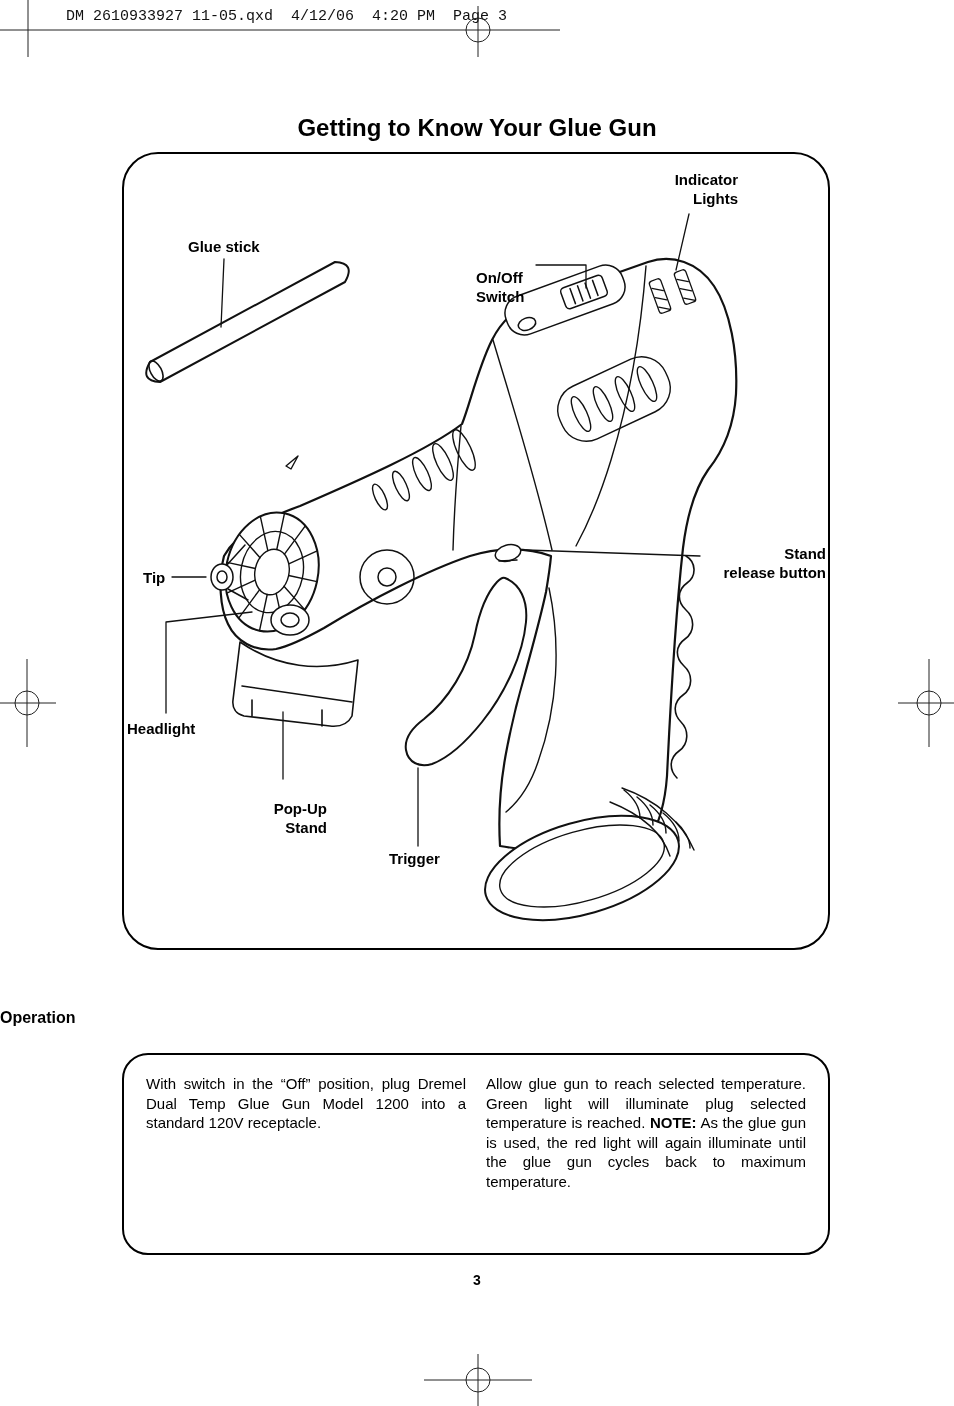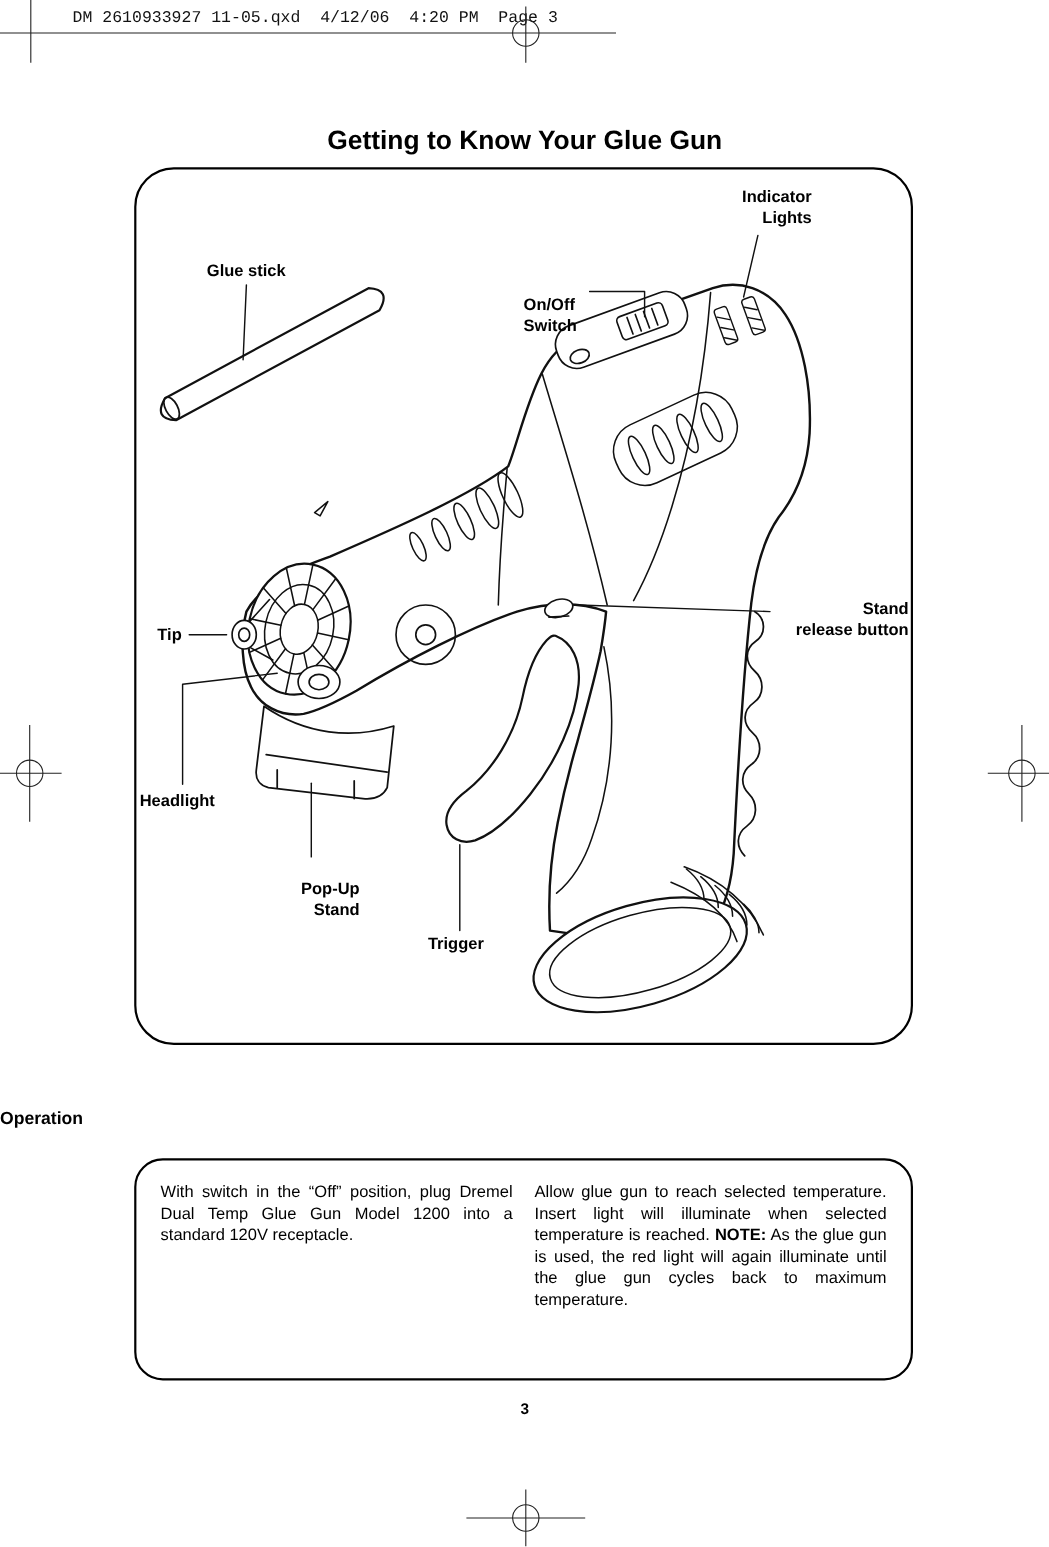--- a/index.html
+++ b/index.html
@@ -297,19 +297,19 @@
     <div>Trigger</div>
   </div>
 
   <h2 class="operation-title">Operation</h2>
 
   <div class="operation-box">
     <div class="operation-col">
       <p>With switch in the “Off” position, plug Dremel Dual Temp Glue Gun Model 1200 into a standard 120V receptacle.</p>
     </div>
     <div class="operation-col">
-      <p><span>Allow glue gun to reach selected temperature.  Insert light will illuminate when selected temperature is reached.  </span><b>NOTE:</b><span> As the glue gun is used, the red light will again illuminate until the glue gun cycles back to maximum temperature.</span></p>
+      <p><span>Allow glue gun to reach selected temperature.  Green light will illuminate plug selected temperature is reached.  </span><b>NOTE:</b><span> As the glue gun is used, the red light will again illuminate until the glue gun cycles back to maximum temperature.</span></p>
     </div>
   </div>
 
   <div class="page-number">3</div>
 
 </div>
 
 </body></html>

